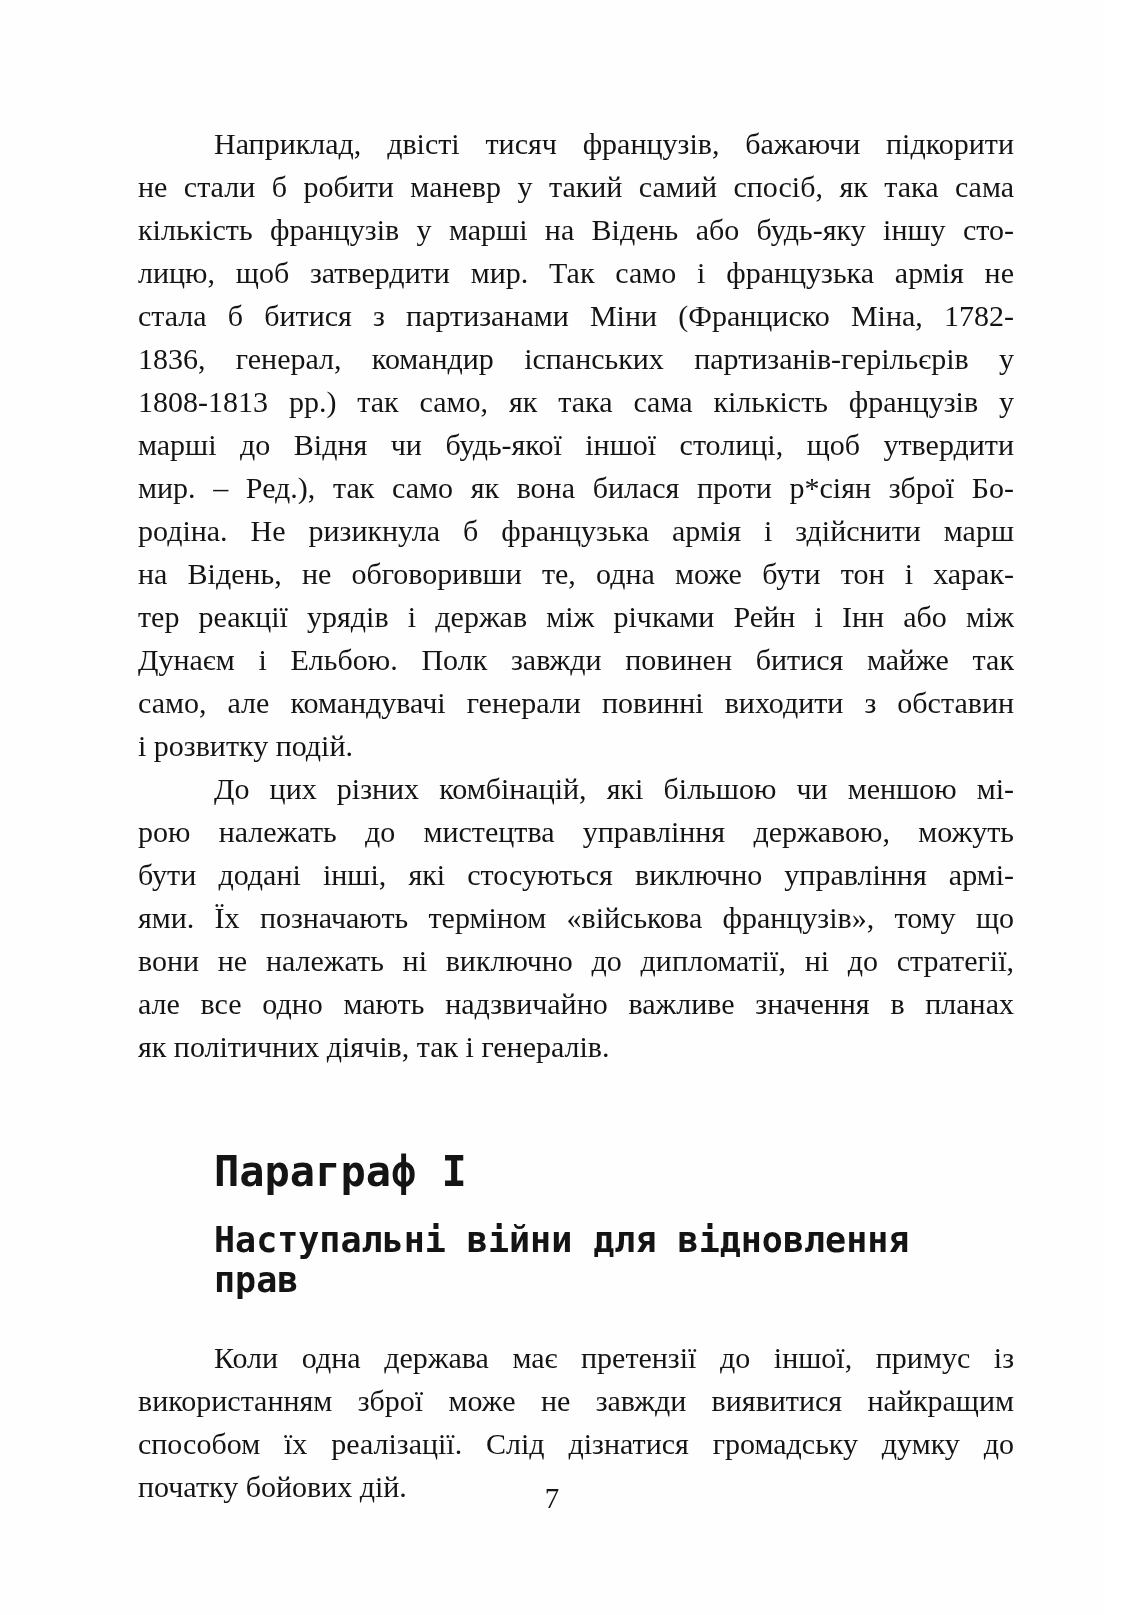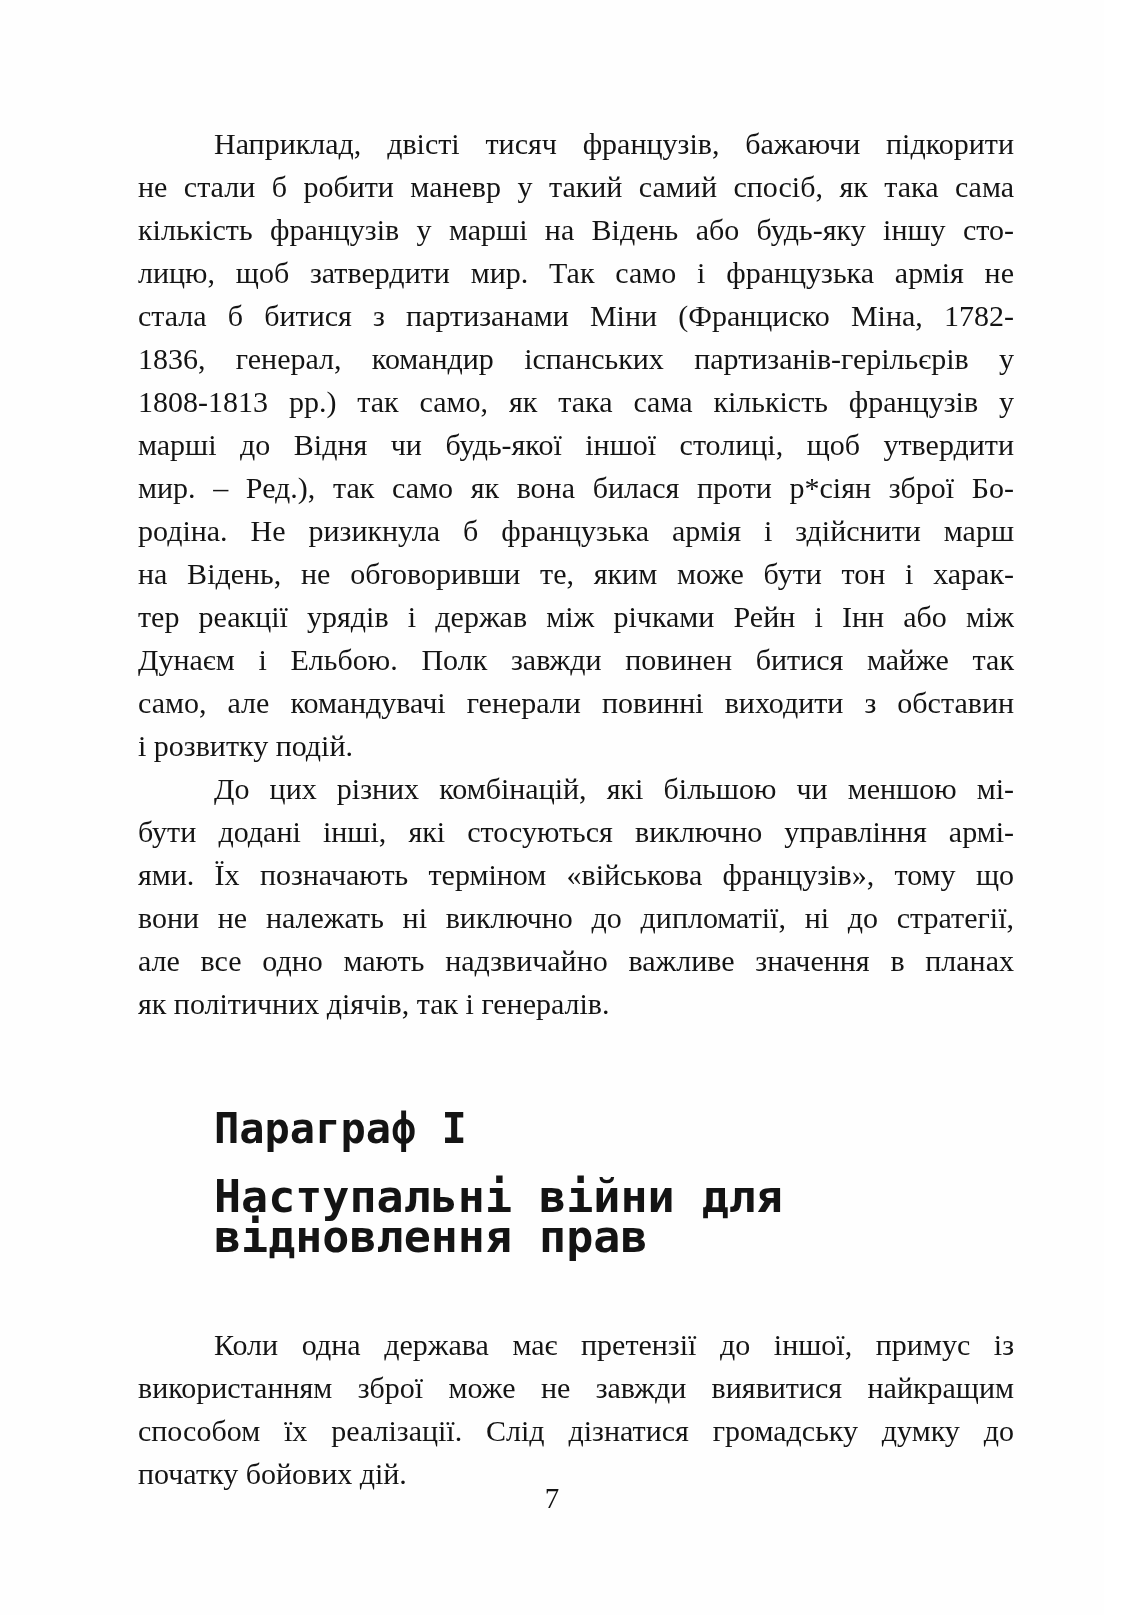--- a/index.html
+++ b/index.html
@@ -45,26 +45,26 @@
     margin-left: 76px;
     font-family: "DejaVu Sans Mono", monospace;
     font-weight: bold;
   }
   .section-heading {
     font-size: 42px;
     line-height: 40px;
     margin: 0;
   }
   .section-subheading {
-    font-size: 45px;
+    font-size: 35px;
     line-height: 40px;
     margin: 28px 0 0 0;
   }
   .paragraph-after {
-    margin-top: 66px;
+    margin-top: 36px;
   }
   .page-number {
     position: absolute;
     left: 0;
     top: 1482px;
     width: 100%;
     text-align: center;
     font-size: 29px;
     font-family: "Liberation Serif", serif;
     color: #141414;
@@ -80,29 +80,30 @@
         <div class="line line-first">Наприклад, двісті тисяч французів, бажаючи підкорити</div>
         <div class="line">не стали б робити маневр у такий самий спосіб, як така сама</div>
         <div class="line">кількість французів у марші на Відень або будь-яку іншу сто-</div>
         <div class="line">лицю, щоб затвердити мир. Так само і французька армія не</div>
         <div class="line">стала б битися з партизанами Міни (Франциско Міна, 1782-</div>
         <div class="line">1836, генерал, командир іспанських партизанів-герільєрів у</div>
         <div class="line">1808-1813 рр.) так само, як така сама кількість французів у</div>
         <div class="line">марші до Відня чи будь-якої іншої столиці, щоб утвердити</div>
         <div class="line">мир. – Ред.), так само як вона билася проти р*сіян зброї Бо-</div>
         <div class="line">родіна. Не ризикнула б французька армія і здійснити марш</div>
-        <div class="line">на Відень, не обговоривши те, яким може бути тон і харак-</div>
+        <div class="line">на Відень, не обговоривши те, одна може бути тон і харак-</div>
         <div class="line">тер реакції урядів і держав між річками Рейн і Інн або між</div>
         <div class="line">Дунаєм і Ельбою. Полк завжди повинен битися майже так</div>
         <div class="line">само, але командувачі генерали повинні виходити з обставин</div>
         <div class="line line-last">і розвитку подій.</div>
       </div>
 
     <div class="paragraph">
         <div class="line line-first">До цих різних комбінацій, які більшою чи меншою мі-</div>
+        <div class="line">рою належать до мистецтва управління державою, можуть</div>
         <div class="line">бути додані інші, які стосуються виключно управління армі-</div>
         <div class="line">ями. Їх позначають терміном «військова французів», тому що</div>
         <div class="line">вони не належать ні виключно до дипломатії, ні до стратегії,</div>
         <div class="line">але все одно мають надзвичайно важливе значення в планах</div>
         <div class="line line-last">як політичних діячів, так і генералів.</div>
       </div>
 
     <div class="section-block">
       <h2 class="section-heading">Параграф I</h2>
       <h3 class="section-subheading">Наступальні війни для відновлення прав</h3>

